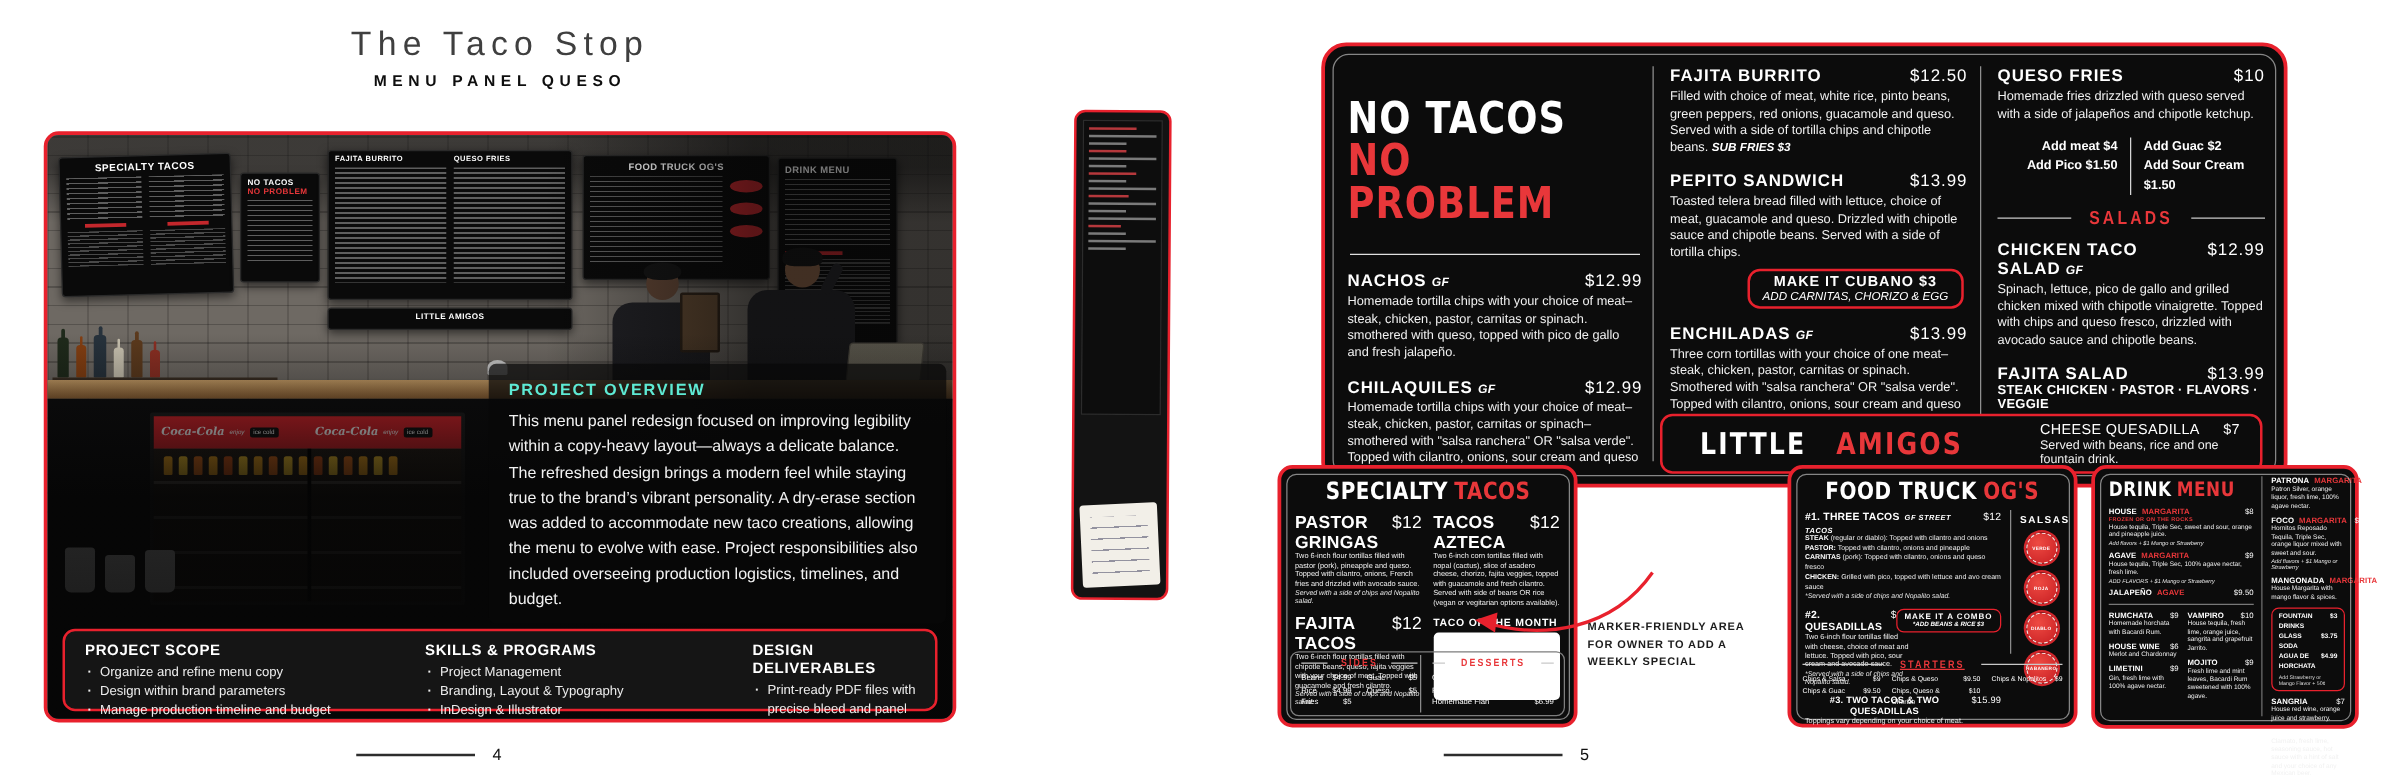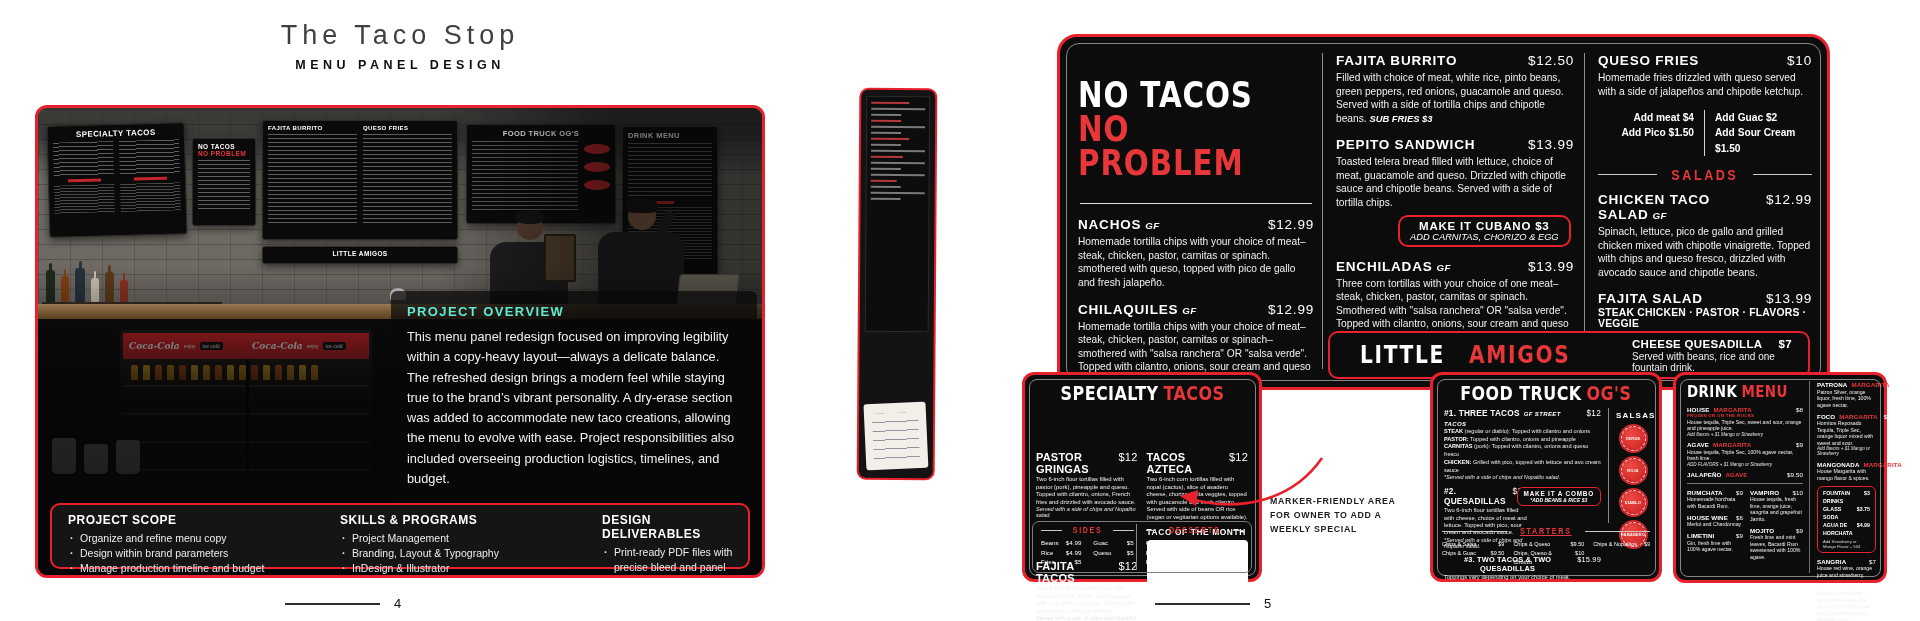--- a/index.html
+++ b/index.html
@@ -152,38 +152,38 @@
   .addons .ac{font-size:10.2px;font-weight:700;color:#fff;line-height:1.5;}
   .addons .aca{text-align:right;padding-right:10px;border-right:1.5px solid #d5d5d5;}
   .addons .acb{padding-left:10px;}
   .panelA .sec-hdr{font-size:15px;letter-spacing:3px;margin:6px 0 9px;}
   .pA-amigos{position:absolute;left:268px;bottom:8px;width:482px;height:48px;border:2.5px solid var(--red);
     border-radius:10px;background:var(--panel);display:flex;align-items:center;z-index:2;}
   .am-title{margin-left:30px;font-size:24px;font-weight:900;letter-spacing:2px;white-space:nowrap;font-family:"DejaVu Sans",sans-serif;}
   .am-title .t1{color:#fff;}
   .am-title .t2{color:var(--redtx);margin-left:8px;}
   .am-item{flex:1;margin-left:42px;padding-right:16px;}
-  .am-head{display:flex;justify-content:space-between;font-size:11.5px;font-weight:700;color:#fff;letter-spacing:.3px;}
+  .am-head{display:flex;justify-content:space-between;font-size:11.5px;font-weight:400;color:#fff;letter-spacing:.3px;}
   .am-desc{font-size:10px;color:#f0f0f0;margin-top:1px;}
 
   
   .panelB{left:1022px;top:372px;width:240px;height:210px;border-width:3px;border-radius:12px;z-index:6;}
   .panelC{left:1430px;top:372px;width:232px;height:210px;border-width:3px;border-radius:12px;z-index:6;}
   .panelD{left:1673px;top:372px;width:214px;height:211px;border-width:3px;border-radius:12px;z-index:6;}
   .panelB::after,.panelC::after,.panelD::after{inset:3.5px;border-radius:8px;border-width:1px;}
 
   .p-big-hdr{text-align:center;font-size:19px;font-weight:900;letter-spacing:.5px;padding-top:7px;
     font-family:"DejaVu Sans",sans-serif;white-space:nowrap;}
   .p-big-hdr .t1{color:#fff;}
   .p-big-hdr .t2{color:var(--redtx);margin-left:6px;}
 
   .pB-cols{display:flex;gap:9px;padding:5px 11px 0;}
   .pB-cols>div{flex:1;min-width:0;}
   .panelB .mi{margin-bottom:6px;}
-  .panelB .mi-head{font-size:11px;letter-spacing:.2px;margin-top:42px;}
+  .panelB .mi-head{font-size:14px;letter-spacing:.2px;}
   .panelB .mi-desc{font-size:5.9px;line-height:1.27;margin-top:1px;}
   .panelB .mi-fine{font-size:5.6px;}
   .tm-title{font-size:8.4px;font-weight:800;letter-spacing:.6px;color:#fff;margin:1px 0 3px;}
   .tm-box{background:#fff;border-radius:4px;height:54px;}
   .pB-bottom{position:absolute;left:7px;right:7px;bottom:6px;height:52px;border:1px solid #7d7d7d;
     border-radius:7px;display:grid;grid-template-columns:1fr 1.18fr;padding:2px 8px 2px 8px;}
   .pB-bottom .bcol2{border-left:1px solid #8a8a8a;padding-left:9px;margin-left:2px;}
   .mini-hdr{font-size:8.4px;letter-spacing:2px;margin:1px 0 3px;}
   .panelB .pr{font-size:6.2px;line-height:1.55;}
   .sides-cols{display:grid;grid-template-columns:1fr 1fr;column-gap:12px;}
@@ -236,21 +236,21 @@
     letter-spacing:.7px;color:#1d1d1d;line-height:1.6;z-index:7;}
   .arrow-svg{position:absolute;left:1162px;top:450px;width:168px;height:66px;z-index:8;}
 </style>
 </head>
 <body>
 
 <div class="stage">
 
   <div class="lp-header">
     <div class="lp-title">The Taco Stop</div>
-    <div class="lp-subtitle">MENU PANEL DESIGN</div>
+    <div class="lp-subtitle">MENU PANEL QUESO</div>
   </div>
 
   <div class="photo-card">
     <div class="brick"></div>
 
     <div class="board" style="left:10px;top:16px;width:138px;height:112px;transform:rotate(-1.5deg);">
       <div class="board-title" style="text-align:center;font-size:8px;"><span>SPECIALTY TACOS</span></div>
       <div class="board-cols">
           <div>
             <div class="faux" style="height:34px;"></div>

